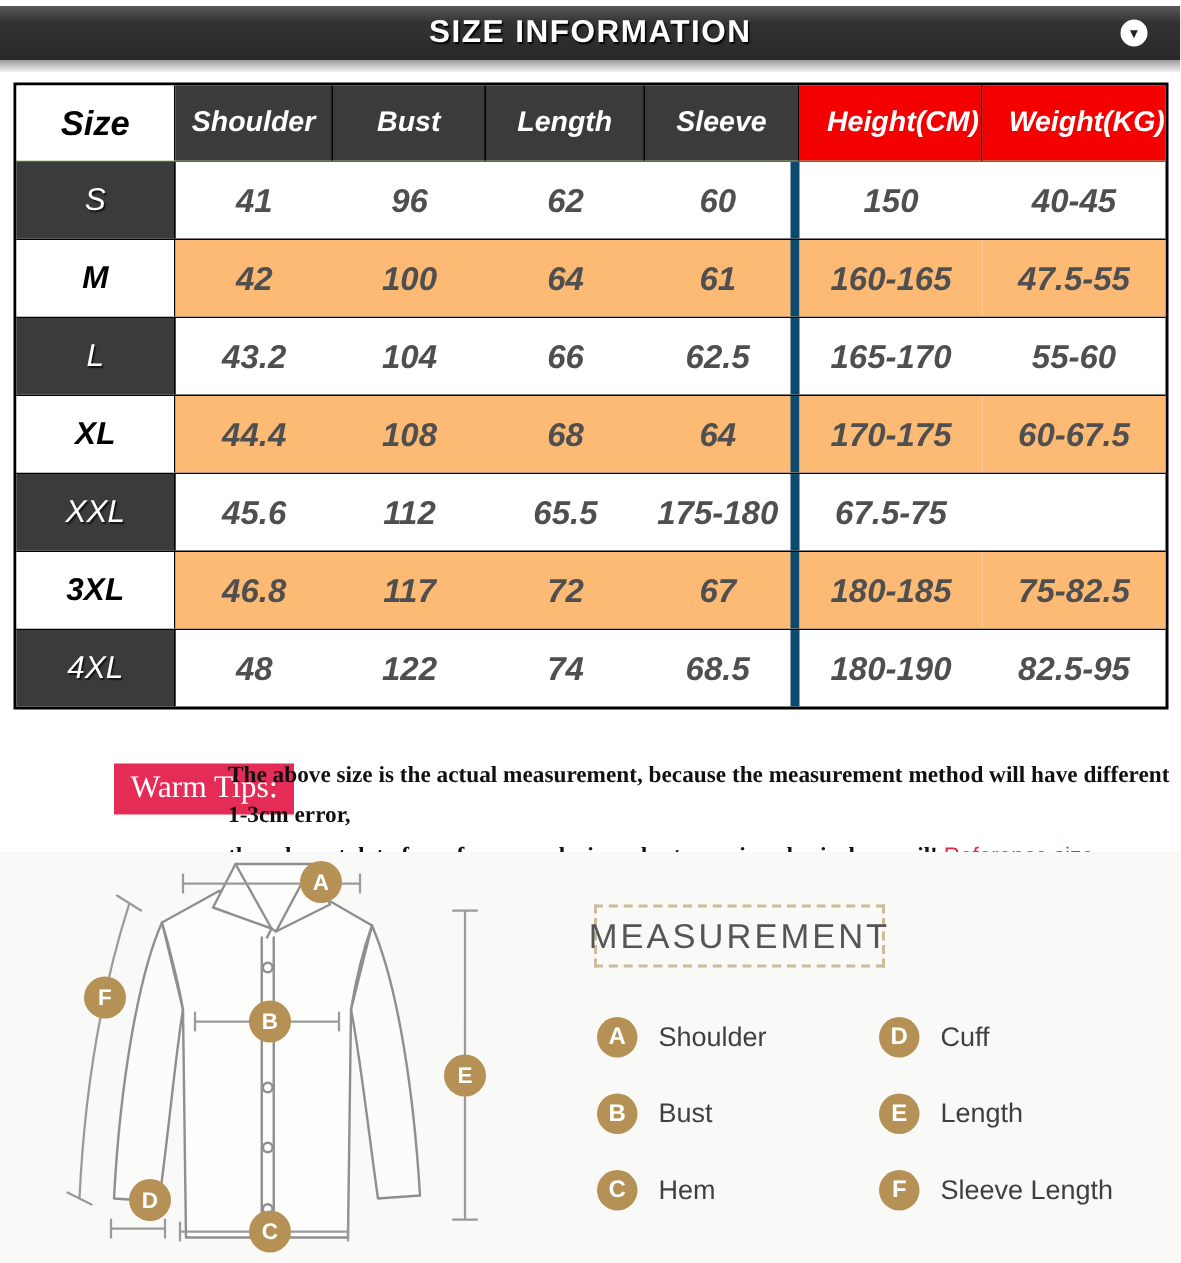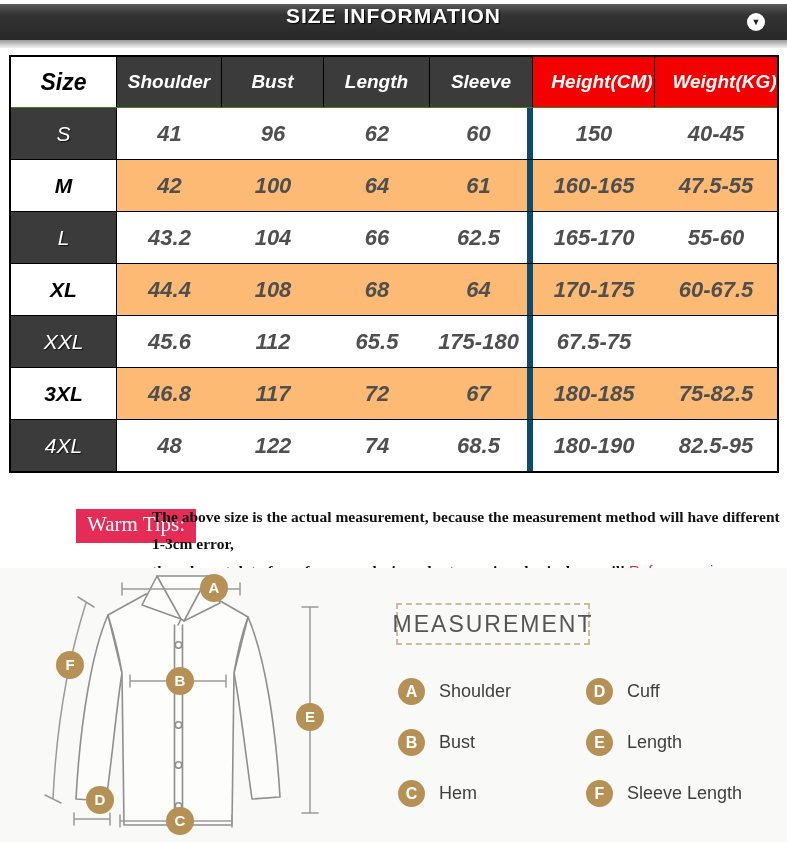--- a/index.html
+++ b/index.html
@@ -2,21 +2,21 @@
 <html><head>
 <meta charset="utf-8">
 <style>
   html,body{margin:0;padding:0;background:#fff;}
   #app{position:relative;width:787px;height:842px;overflow:hidden;background:#fff;
        font-family:"Liberation Sans",sans-serif;}
 
   
   .topbar{position:absolute;left:0;top:4px;width:787px;height:36px;
           background:linear-gradient(#5a5a5a,#333 30%,#282828);
-          display:flex;justify-content:center;}
+          display:flex;align-items:center;justify-content:center;}
   .topbar-title{color:#fff;font-size:21px;font-weight:bold;letter-spacing:1px;
                 text-shadow:1px 1px 1px #000;}
   .collapse-btn{position:absolute;right:22px;top:9px;width:18px;height:18px;background:#fff;
                 border-radius:50%;display:flex;align-items:center;justify-content:center;
                 font-size:9px;color:#222;cursor:pointer;line-height:1;}
   .shine{position:absolute;left:0;top:40px;width:787px;height:8px;
          background:linear-gradient(#9b9b9b,#f1f1f1);}
 
   
   .size-table{position:absolute;left:9px;top:55px;width:766px;border:2px solid #000;background:#fff;box-sizing:content-box;}

